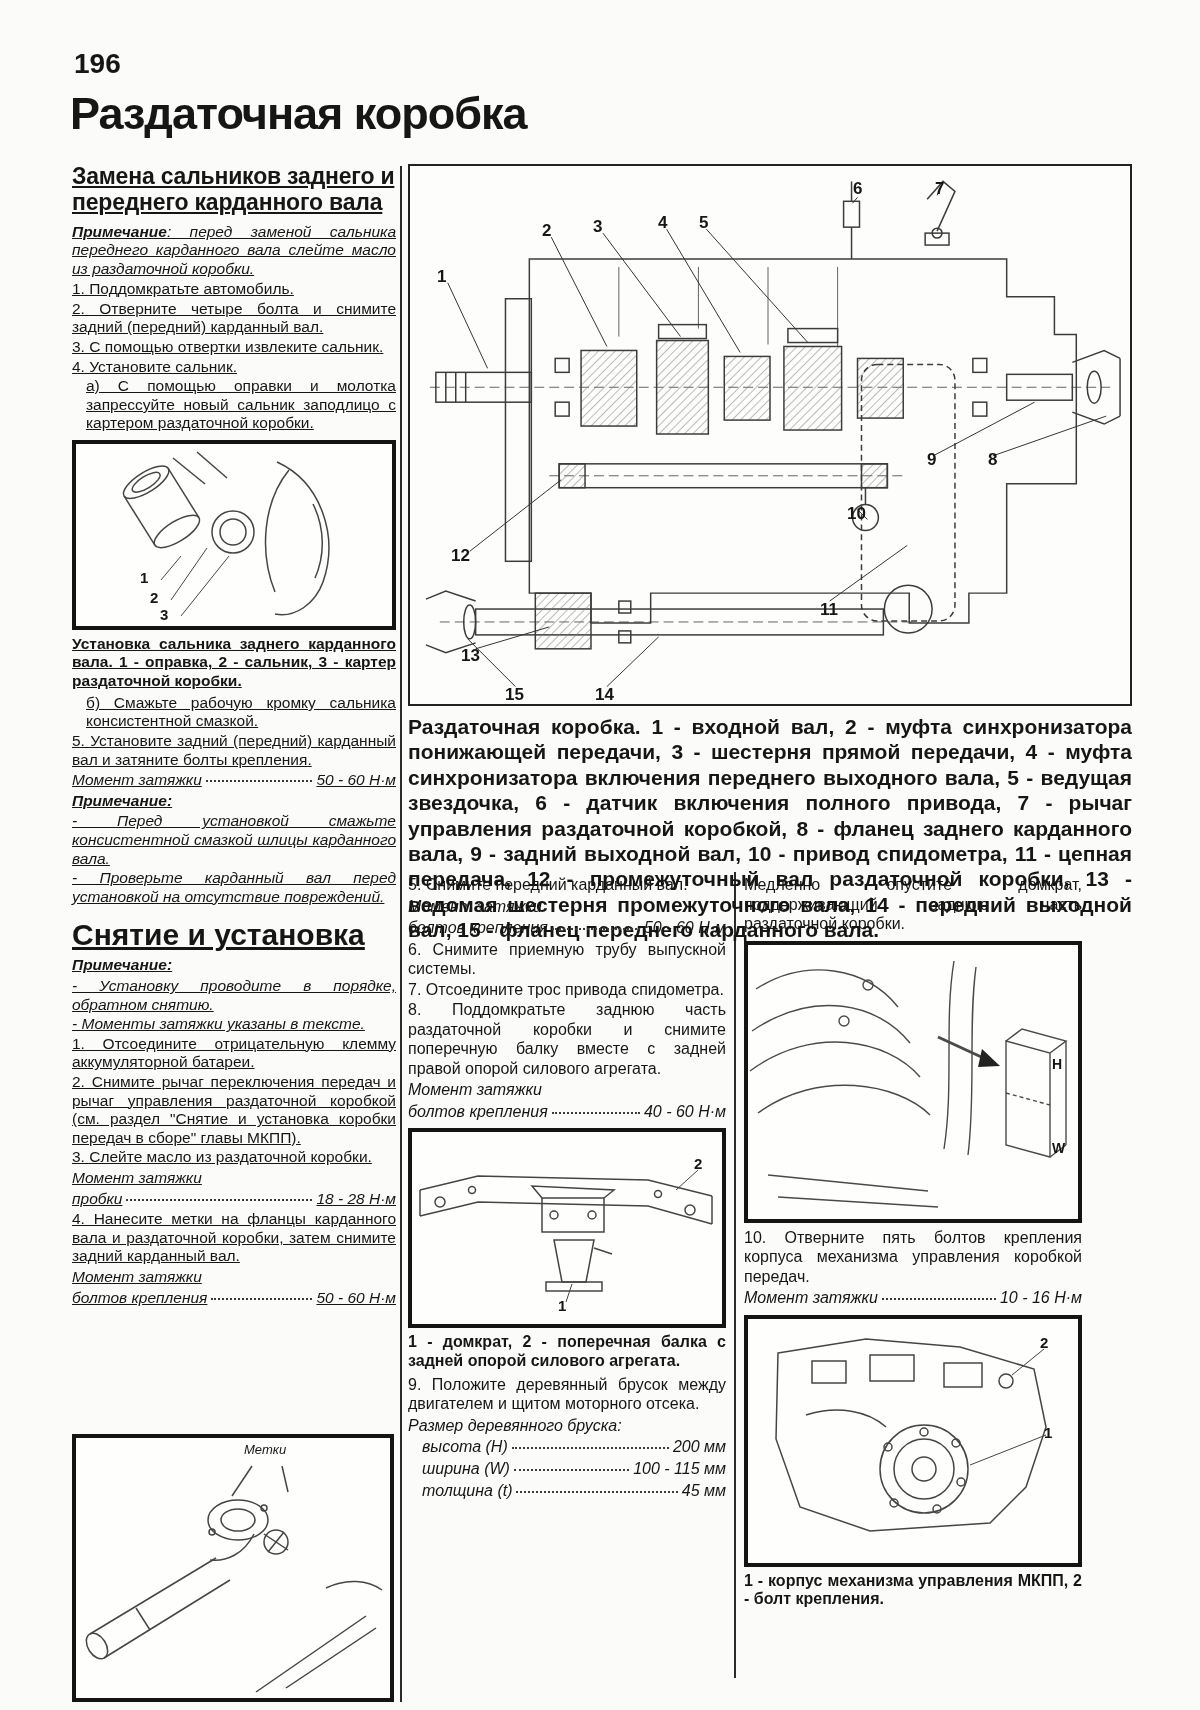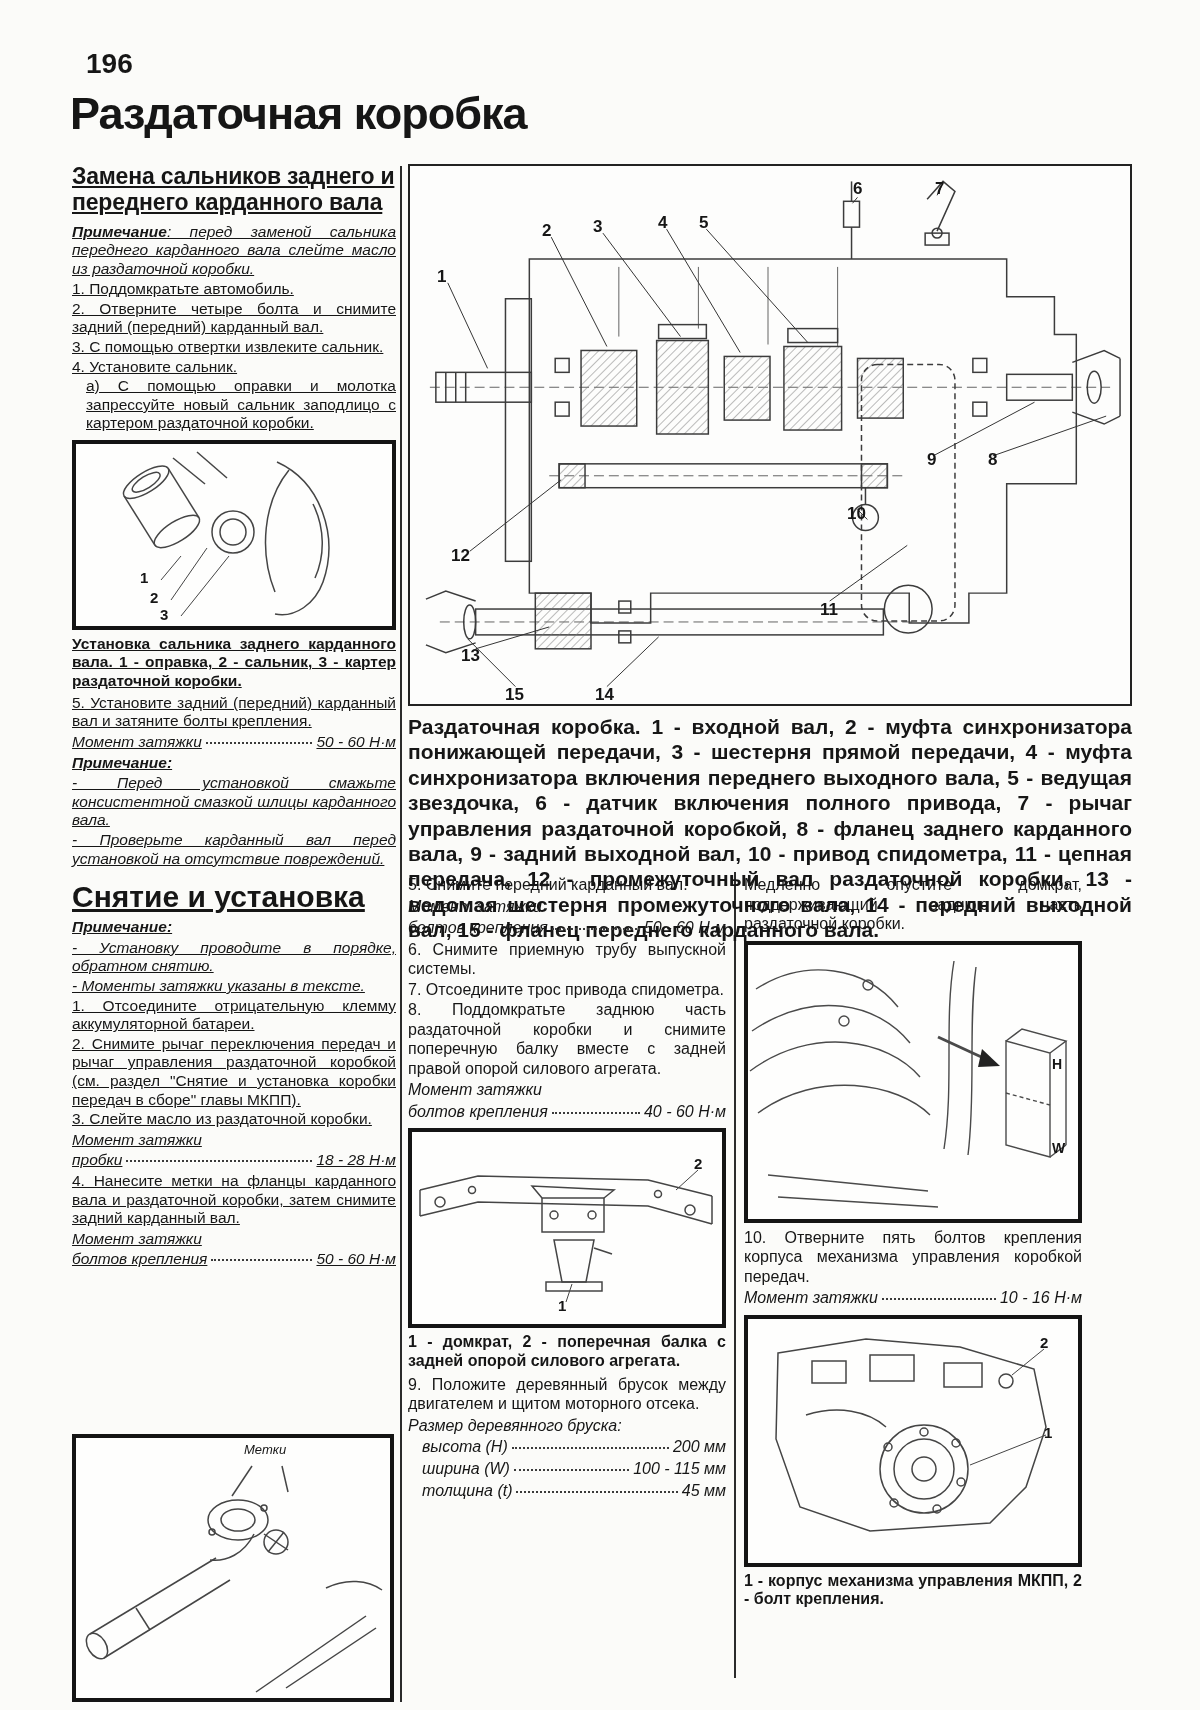--- a/index.html
+++ b/index.html
@@ -3,21 +3,21 @@
 <meta charset="utf-8">
 <style>
   * { margin:0; padding:0; box-sizing:border-box; }
   html,body { background:#e9e9e7; }
   #page {
     position:relative; width:1200px; height:1710px;
     background:#fbfbf9; color:#161616;
     font-family:"Liberation Sans", sans-serif;
     overflow:hidden; margin:0 auto;
   }
-  .pagenum { position:absolute; left:74px; top:48px; font-size:28px; font-weight:700;margin-left:12px; }
+  .pagenum { position:absolute; left:74px; top:48px; font-size:28px; font-weight:700; }
   .title   { position:absolute; left:70px; top:88px; font-size:45px; font-weight:700; letter-spacing:-1px; }
   .vrule   { position:absolute; width:2px; background:#2b2b2b; }
   .vrule-main { left:400px; top:166px; height:1536px; }
   .vrule-sub  { left:734px; top:872px; height:806px; }
 
   .col { position:absolute; }
   .leftcol  { left:72px;  top:164px; width:324px; font-size:15.5px; line-height:1.2;text-decoration:underline; }
   .midcol   { left:408px; top:874px; width:318px; font-size:16px;   line-height:1.22; }
   .rightcol { left:744px; top:874px; width:338px; font-size:16px;   line-height:1.22; }
 
@@ -98,20 +98,21 @@
             <line x1="104" y1="172" x2="152" y2="112"></line>
           </g>
         </g>
       </svg>
       <span class="fcall" style="left:64px;top:126px">1</span>
       <span class="fcall" style="left:74px;top:146px">2</span>
       <span class="fcall" style="left:84px;top:163px">3</span>
     </figure>
     <p class="figcap">Установка сальника заднего карданного вала. 1 - оправка, 2 - сальник, 3 - картер раздаточной коробки.</p>
 
+    <p class="sub">б) Смажьте рабочую кромку сальника консистентной смазкой.</p>
     <p class="step">5. Установите задний (передний) карданный вал и затяните болты крепления.</p>
     <p class="torq">
         <span class="lbl">Момент затяжки</span>
         <span class="dots"></span>
         <span class="val">50 - 60 Н·м</span>
       </p>
 
     <p class="note"><span class="nlabel">Примечание:</span></p>
     <p class="nitem">- Перед установкой смажьте консистентной смазкой шлицы карданного вала.</p>
     <p class="nitem">- Проверьте карданный вал перед установкой на отсутствие повреждений.</p>

